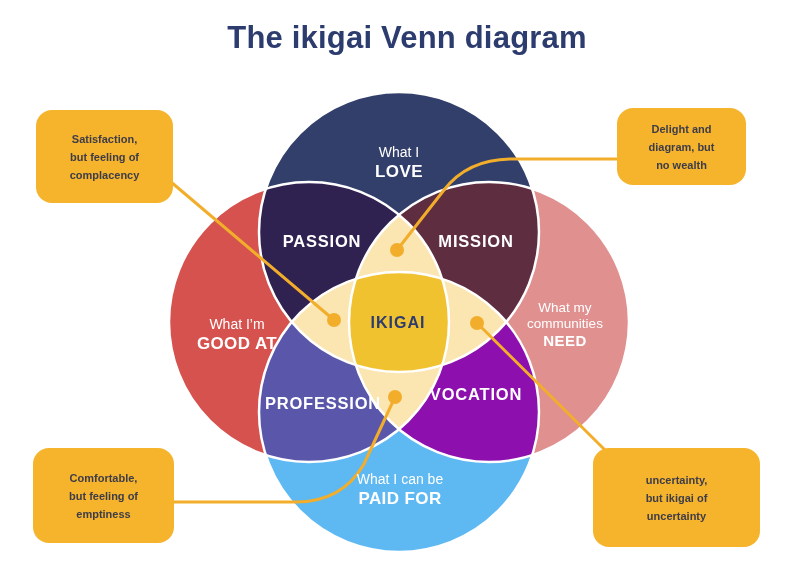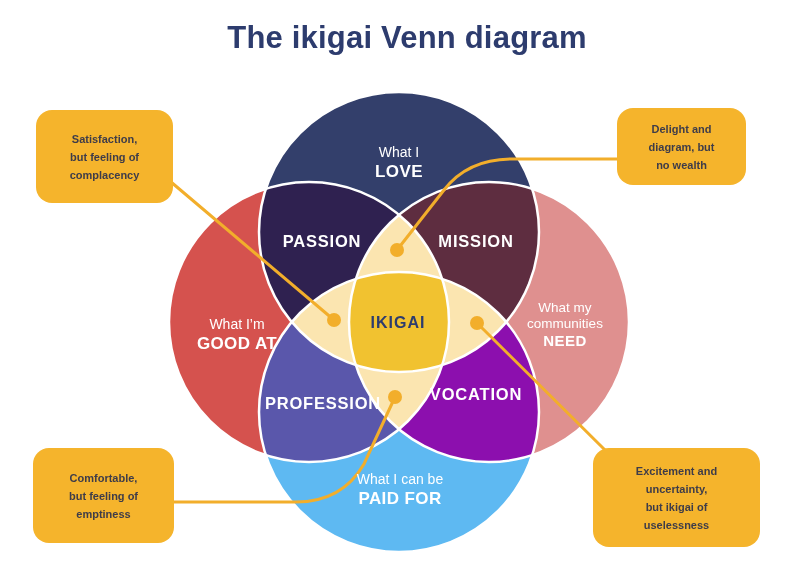--- a/index.html
+++ b/index.html
@@ -172,19 +172,18 @@
     <span>no wealth</span>
   </div>
 
   <div class="callout callout-bl">
     <span>Comfortable,</span>
     <span>but feeling of</span>
     <span>emptiness</span>
   </div>
 
   <div class="callout callout-br">
-    <span>Excitement and</span>
     <span>uncertainty,</span>
     <span>but ikigai of</span>
-    <span>uselessness</span>
+    <span>uncertainty</span>
   </div>
 
 </div>
 
 </body></html>

